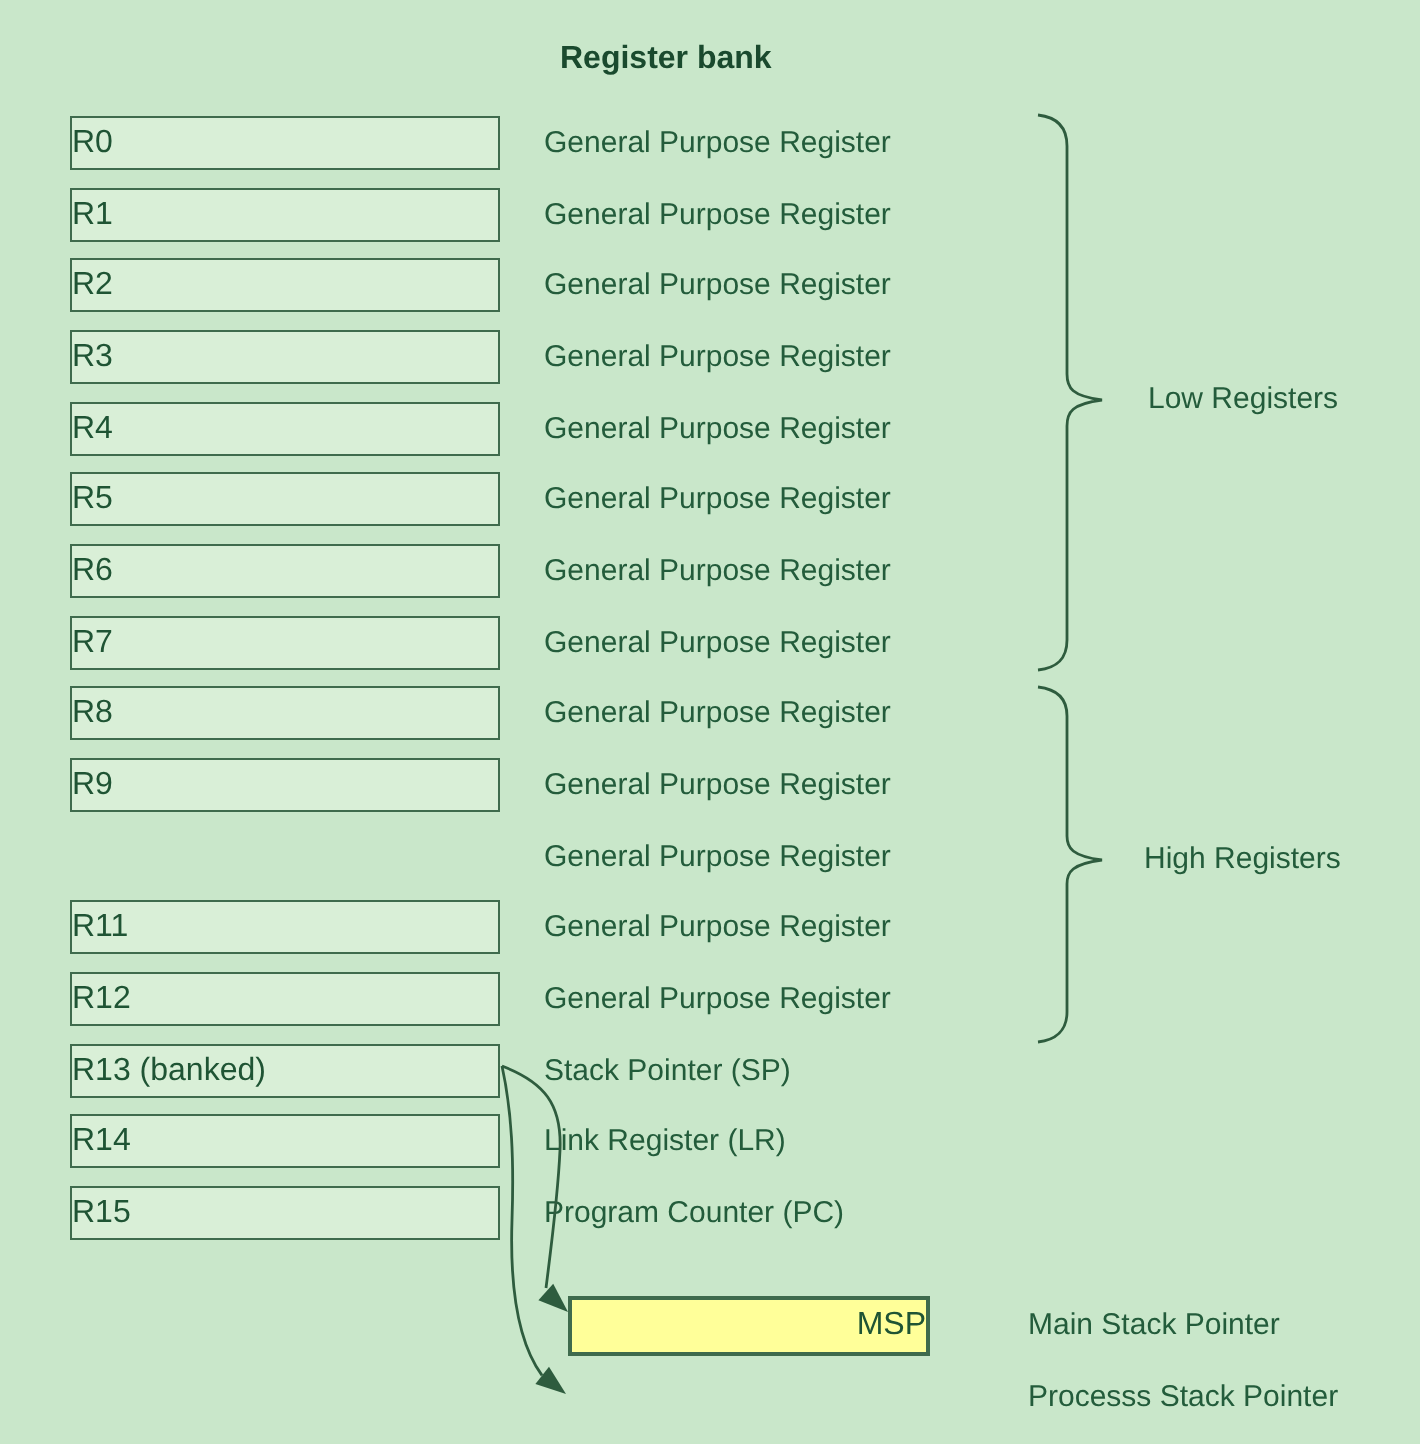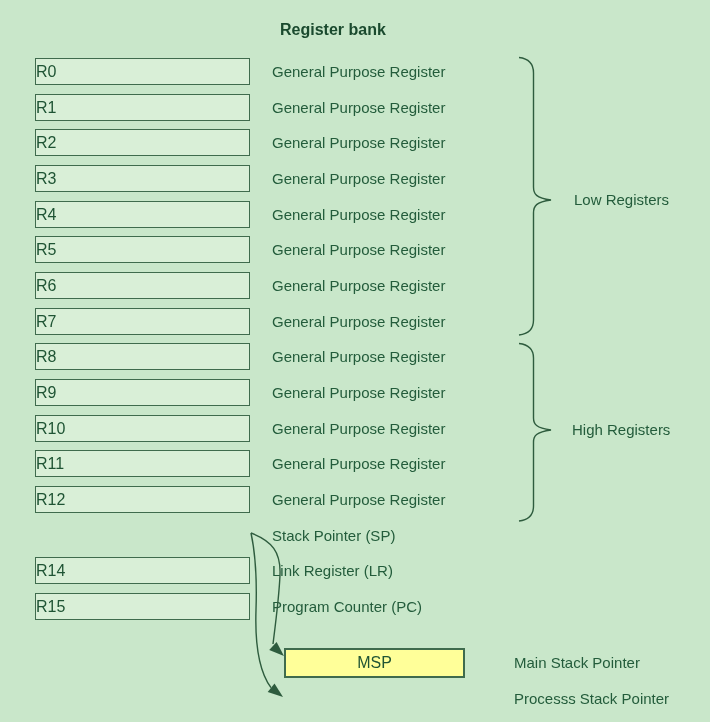--- a/index.html
+++ b/index.html
@@ -49,21 +49,21 @@
     font-size: 15px;
     color: #235c3b;
     white-space: nowrap;
   }
   .sp-box {
     position: absolute;
     left: 284px;
     width: 181px; height: 30px;
     background: #ffff99;
     border: 2px solid #3f6b4d;
-    text-align: center;
+    text-align: right;
     line-height: 26px;
     font-size: 16px;
     color: #1f5434;
   }
   .sp-desc {
     position: absolute;
     left: 485px;
     width: 220px; height: 30px;
     line-height: 30px;
     font-size: 15px;
@@ -119,32 +119,32 @@
   </div>
   <div class="row" style="top:343px">
     <div class="reg-box">R8</div>
     <div class="reg-desc">General Purpose Register</div>
   </div>
   <div class="row" style="top:379px">
     <div class="reg-box">R9</div>
     <div class="reg-desc">General Purpose Register</div>
   </div>
   <div class="row" style="top:415px">
-    <div class="reg-box">R10</div>
     <div class="reg-desc">General Purpose Register</div>
   </div>
   <div class="row" style="top:450px">
     <div class="reg-box">R11</div>
     <div class="reg-desc">General Purpose Register</div>
   </div>
   <div class="row" style="top:486px">
     <div class="reg-box">R12</div>
     <div class="reg-desc">General Purpose Register</div>
   </div>
   <div class="row" style="top:522px">
+    <div class="reg-box">R13 (banked)</div>
     <div class="reg-desc">Stack Pointer (SP)</div>
   </div>
   <div class="row" style="top:557px">
     <div class="reg-box">R14</div>
     <div class="reg-desc">Link Register (LR)</div>
   </div>
   <div class="row" style="top:593px">
     <div class="reg-box">R15</div>
     <div class="reg-desc">Program Counter (PC)</div>
   </div>

